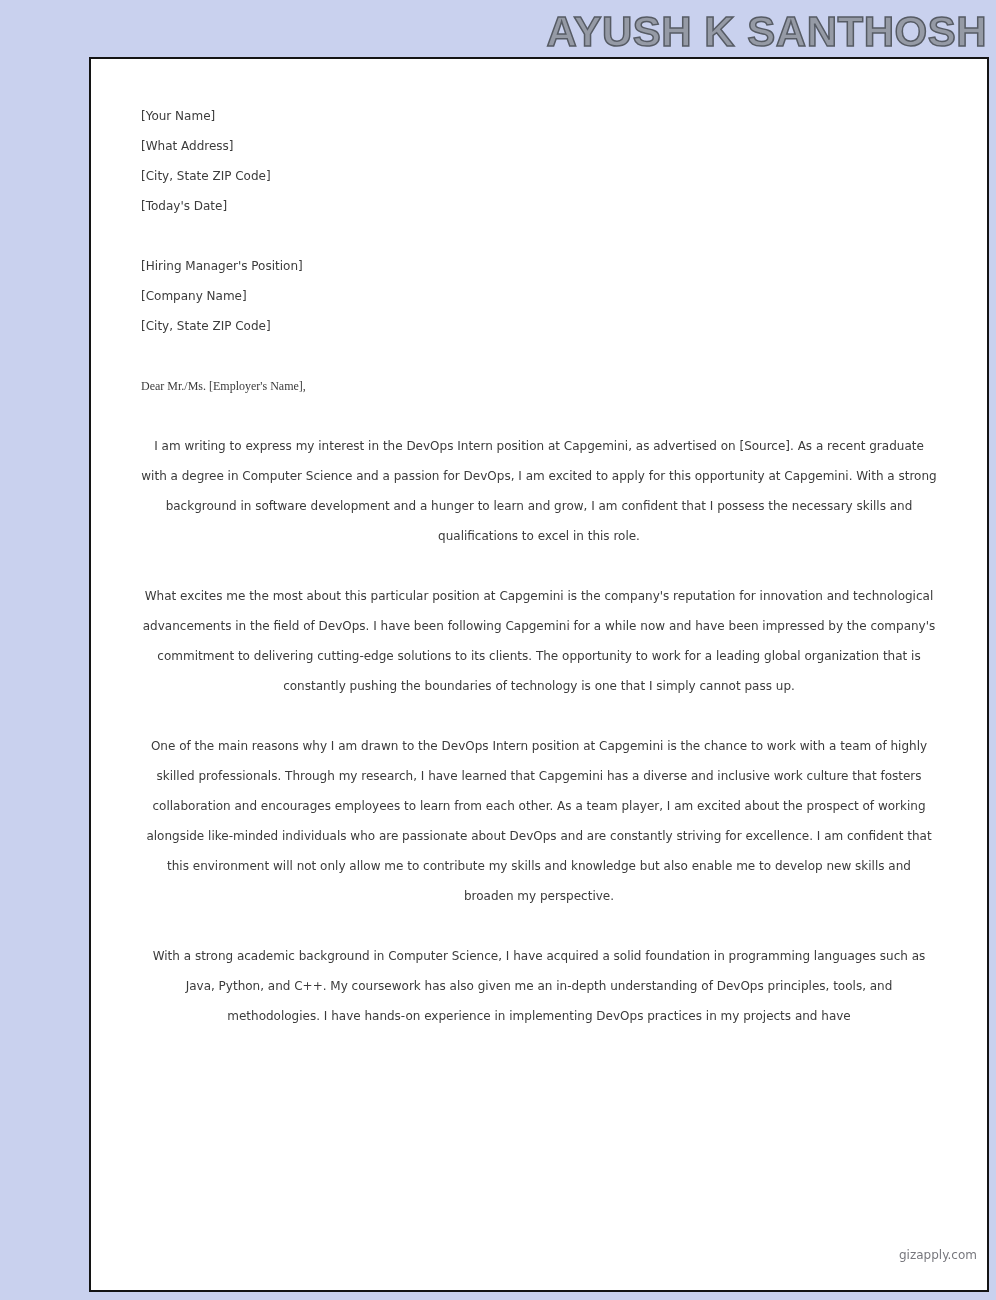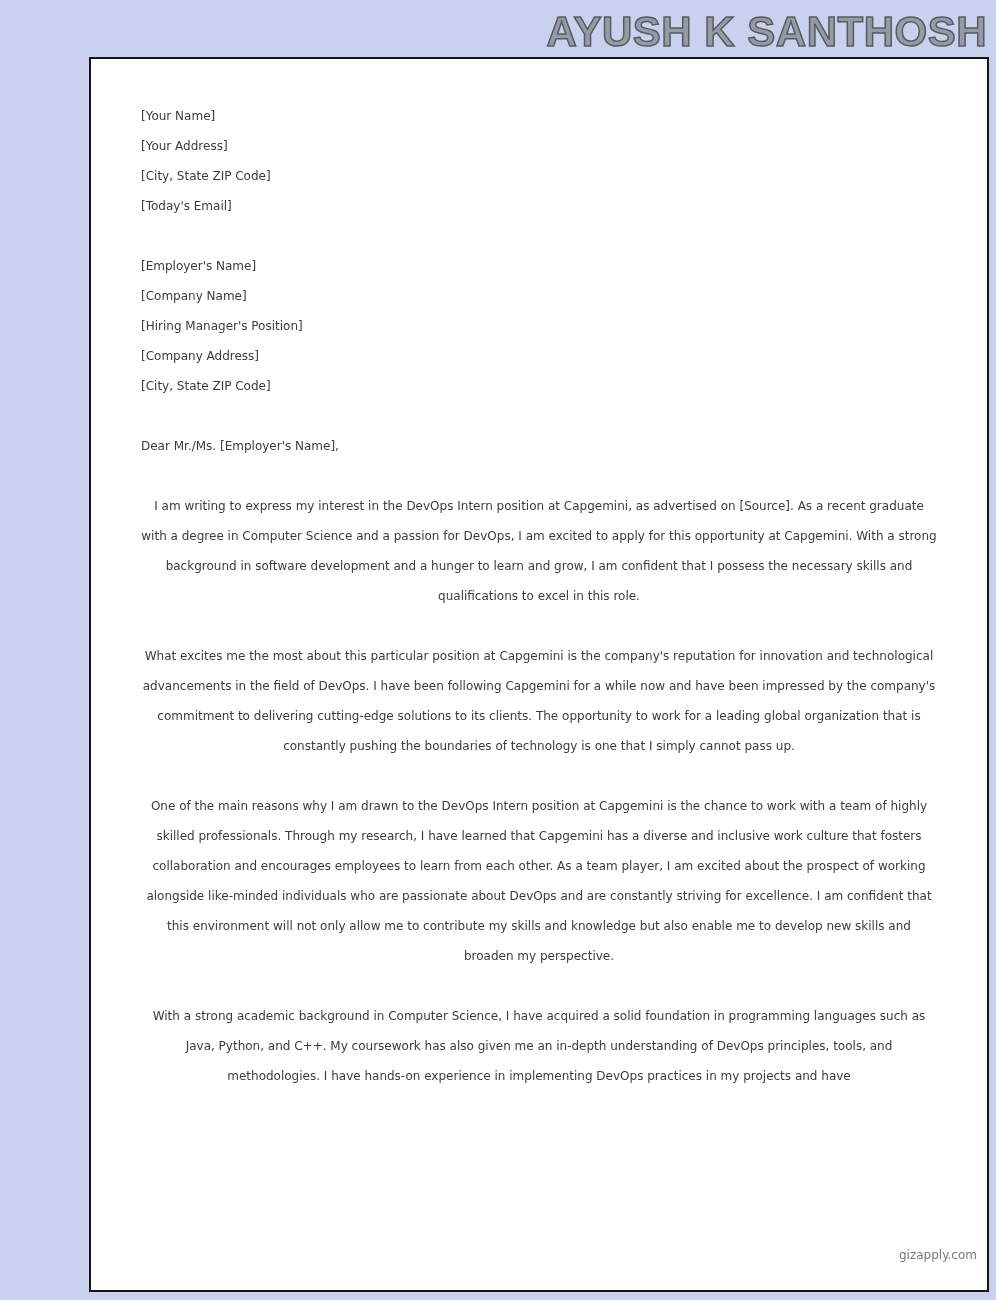--- a/index.html
+++ b/index.html
@@ -46,20 +46,21 @@
     line-height: 30px;
   }
   .block {
     margin: 0 0 30px 0;
   }
   .addr-line {
     white-space: nowrap;
   }
   .salutation {
     margin: 0 0 30px 0;
+    font-family: Liberation Serif, serif;
   }
   p.para {
     margin: 0 0 30px 0;
     max-width: 800px;
     text-align: center;
   }
   .watermark {
     position: absolute;
     top: 1248px;
     right: 60px;
@@ -74,30 +75,28 @@
 
 <div class="canvas">
 
   <div class="header-name">AYUSH K SANTHOSH</div>
 
   <div class="page">
     <div class="content">
 
       <div class="block">
         <div class="addr-line">[Your Name]</div>
-        <div class="addr-line">[Your Address]</div>
+        <div class="addr-line">[What Address]</div>
         <div class="addr-line">[City, State ZIP Code]</div>
-        <div class="addr-line">[Today's Email]</div>
+        <div class="addr-line">[Today's Date]</div>
       </div>
 
       <div class="block">
-        <div class="addr-line">[Employer's Name]</div>
+        <div class="addr-line">[Hiring Manager's Position]</div>
         <div class="addr-line">[Company Name]</div>
-        <div class="addr-line">[Hiring Manager's Position]</div>
-        <div class="addr-line">[Company Address]</div>
         <div class="addr-line">[City, State ZIP Code]</div>
       </div>
 
       <div class="salutation">Dear Mr./Ms. [Employer's Name],</div>
 
       <p class="para">I am writing to express my interest in the DevOps Intern position at Capgemini, as advertised on [Source]. As a recent graduate with a degree in Computer Science and a passion for DevOps, I am excited to apply for this opportunity at Capgemini. With a strong background in software development and a hunger to learn and grow, I am confident that I possess the necessary skills and qualifications to excel in this role.</p>
       <p class="para">What excites me the most about this particular position at Capgemini is the company's reputation for innovation and technological advancements in the field of DevOps. I have been following Capgemini for a while now and have been impressed by the company's commitment to delivering cutting-edge solutions to its clients. The opportunity to work for a leading global organization that is constantly pushing the boundaries of technology is one that I simply cannot pass up.</p>
       <p class="para">One of the main reasons why I am drawn to the DevOps Intern position at Capgemini is the chance to work with a team of highly skilled professionals. Through my research, I have learned that Capgemini has a diverse and inclusive work culture that fosters collaboration and encourages employees to learn from each other. As a team player, I am excited about the prospect of working alongside like-minded individuals who are passionate about DevOps and are constantly striving for excellence. I am confident that this environment will not only allow me to contribute my skills and knowledge but also enable me to develop new skills and broaden my perspective.</p>
       <p class="para">With a strong academic background in Computer Science, I have acquired a solid foundation in programming languages such as Java, Python, and C++. My coursework has also given me an in-depth understanding of DevOps principles, tools, and methodologies. I have hands-on experience in implementing DevOps practices in my projects and have</p>
 

